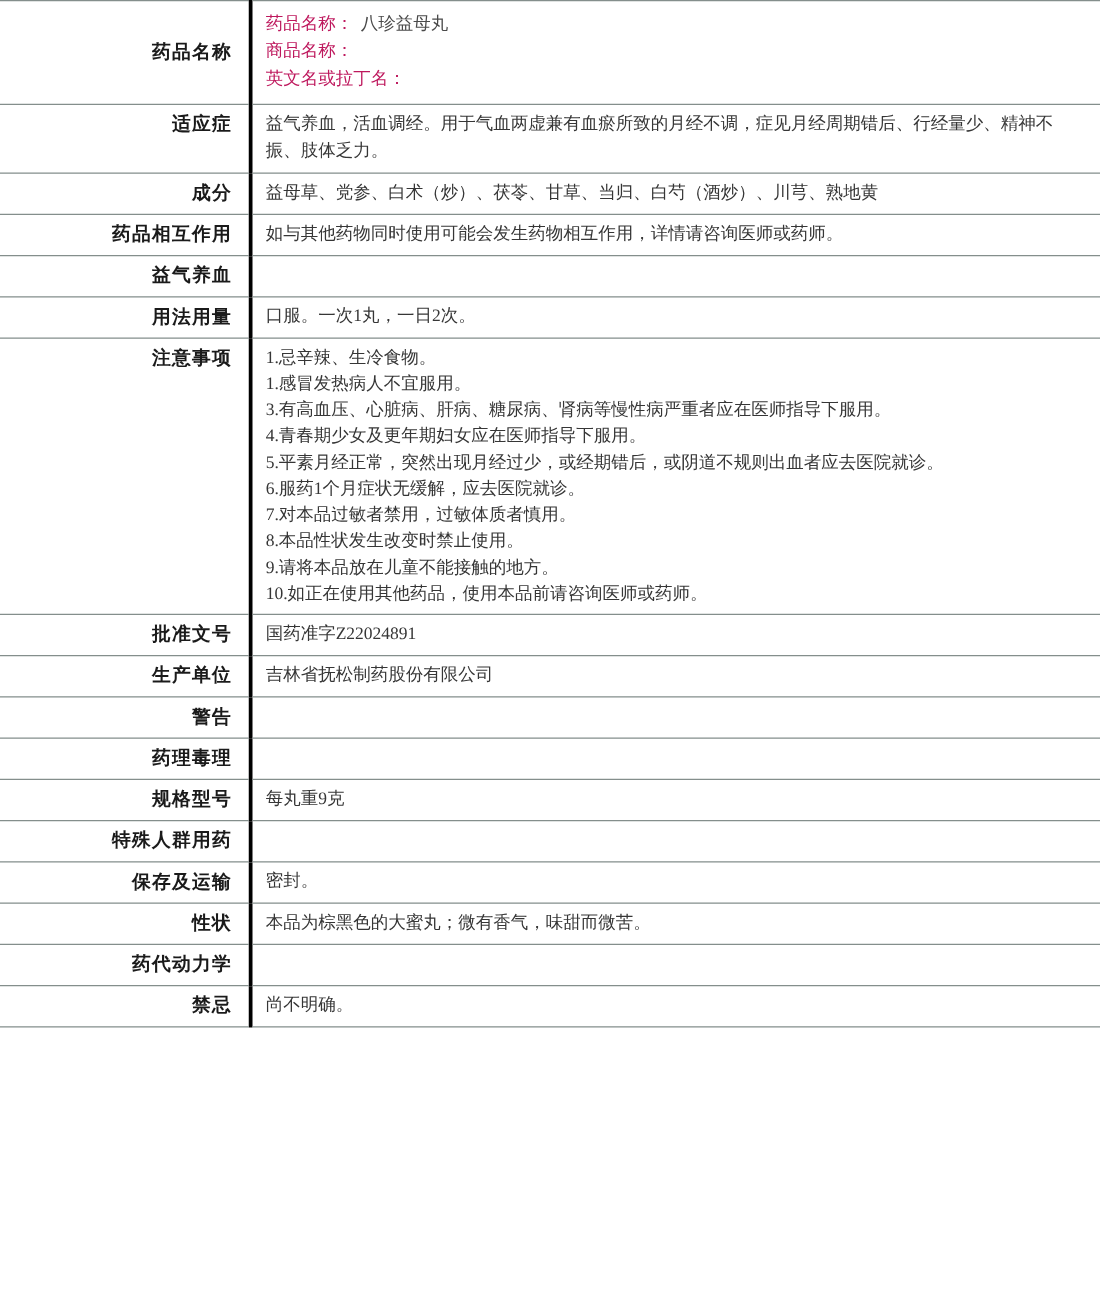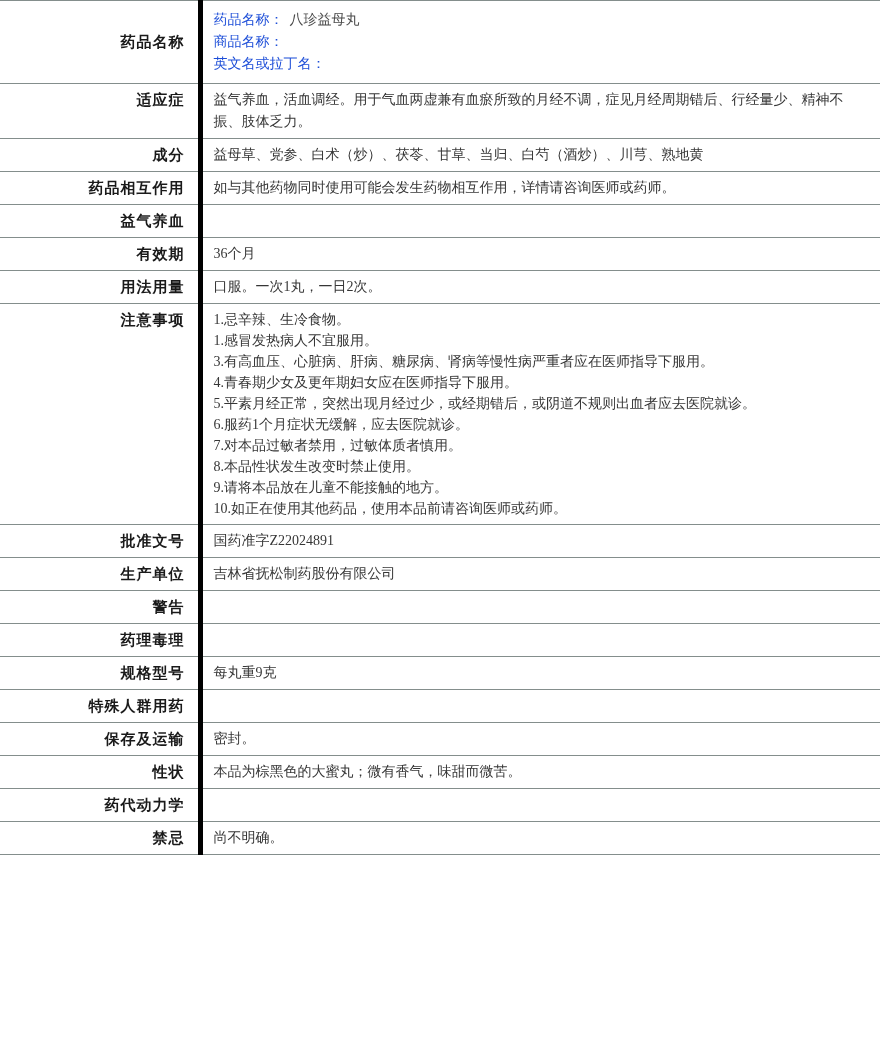--- a/index.html
+++ b/index.html
@@ -20,40 +20,40 @@
   }
   table.drug-table tr {
     border-bottom: 1px solid #848e8c;
   }
   table.drug-table th {
     width: 200px;
     box-sizing: border-box;
     text-align: right;
     vertical-align: top;
     padding: 5px 13px 5px 0;
-    border-right: 5px solid #000000;
+    border-right: 3px solid #000000;
     font-size: 15px;
     font-weight: 700;
     color: #1a1a1a;
     line-height: 22px;
     letter-spacing: 1px;
     white-space: nowrap;
   }
   table.drug-table td {
     vertical-align: top;
     padding: 5px 12px 5px 11px;
     font-size: 14px;
     color: #363636;
     line-height: 22px;
   }
   
   tr.row-drug-name th { vertical-align: middle; }
   tr.row-drug-name td { padding-top: 8px; padding-bottom: 8px; }
   .field-line { line-height: 22px; }
-  .field-key { color: #1d4ed8; margin-right: 6px; }
+  .field-key { color: #be185d; margin-right: 6px; }
   .field-value { color: #4a4a4a; font-family: Liberation Serif, serif; }
   .list-line { line-height: 21px; }
   .row-value { color: #363636; }
 </style>
 </head>
 <body>
 
 <table class="drug-table">
   <tbody>
       <tr class="row-drug-name">
@@ -72,24 +72,20 @@
         <th>成分</th>
         <td><span class="row-value">益母草、党参、白术（炒）、茯苓、甘草、当归、白芍（酒炒）、川芎、熟地黄</span></td>
       </tr>
       <tr class="row-drug-interactions">
         <th>药品相互作用</th>
         <td><span class="row-value">如与其他药物同时使用可能会发生药物相互作用，详情请咨询医师或药师。</span></td>
       </tr>
       <tr class="row-special-dosage">
         <th>益气养血</th>
         <td><span class="row-value"></span></td>
-      </tr>
-      <tr class="row-shelf-life">
-        <th>有效期</th>
-        <td><span class="row-value">36个月</span></td>
       </tr>
       <tr class="row-dosage-administration">
         <th>用法用量</th>
         <td><span class="row-value">口服。一次1丸，一日2次。</span></td>
       </tr>
       <tr class="row-precautions">
         <th>注意事项</th>
         <td>
           <div class="list-line">1.忌辛辣、生冷食物。</div>
           <div class="list-line">1.感冒发热病人不宜服用。</div>

